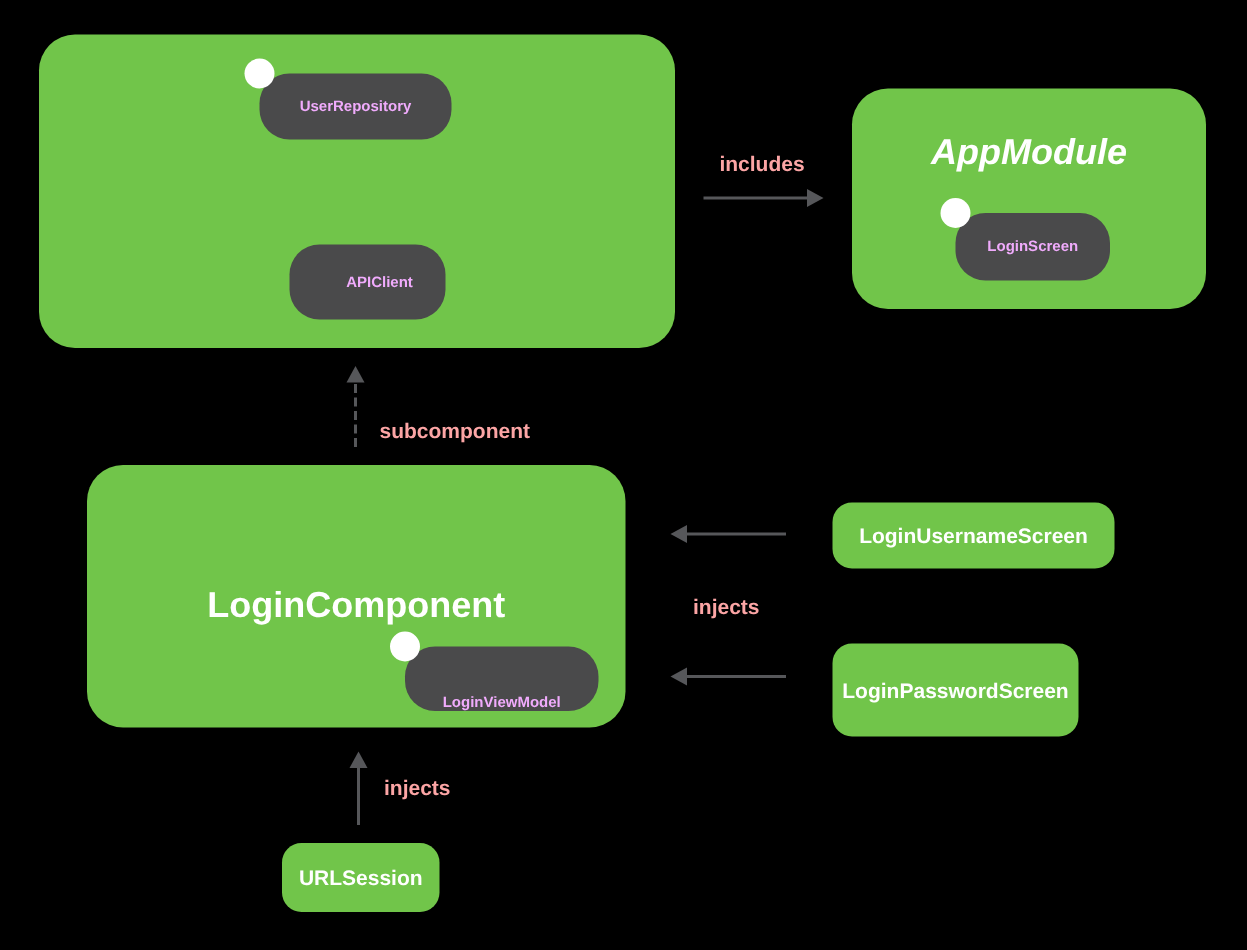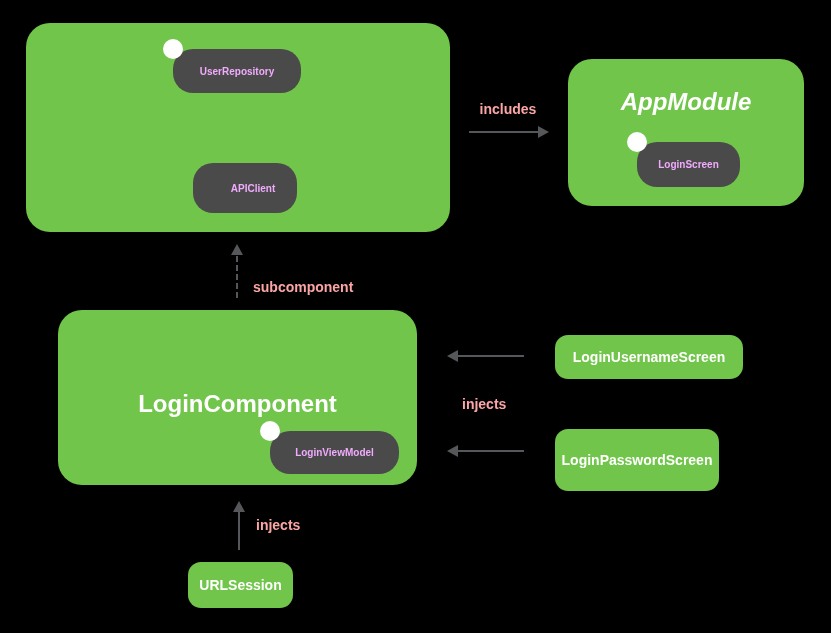--- a/index.html
+++ b/index.html
@@ -138,21 +138,21 @@
   <div class="line-h" style="left:469px; top:131px; width:70px;"></div>
   <div class="head head-right" style="left:538px; top:126px;"></div>
   <div class="edge-label center-text" style="left:472px; top:101px; width:72px;">includes</div>
 
   <div class="head head-up" style="left:231px; top:244px;"></div>
   <div class="line-v-dashed" style="left:236px; top:256px; height:42px;"></div>
   <div class="edge-label" style="left:253px; top:279px;">subcomponent</div>
 
   <div class="node" style="left:58px; top:310px; width:359px; height:175px;">
     <div class="node-title" style="top:62px;margin-top:17px;">LoginComponent</div>
-    <div class="badge" style="left:212px; top:121px; width:129px; height:43px;">
+    <div class="badge" style="left:212px; top:121px; width:129px; height:43px;align-items:flex-end;">
       <span class="dot"></span>
       <span>LoginViewModel</span>
     </div>
   </div>
 
   <div class="screen" style="left:555px; top:335px; width:188px; height:44px;">
     <span>LoginUsernameScreen</span>
   </div>
 
   <div class="screen" style="left:555px; top:429px; width:164px; height:62px;">

